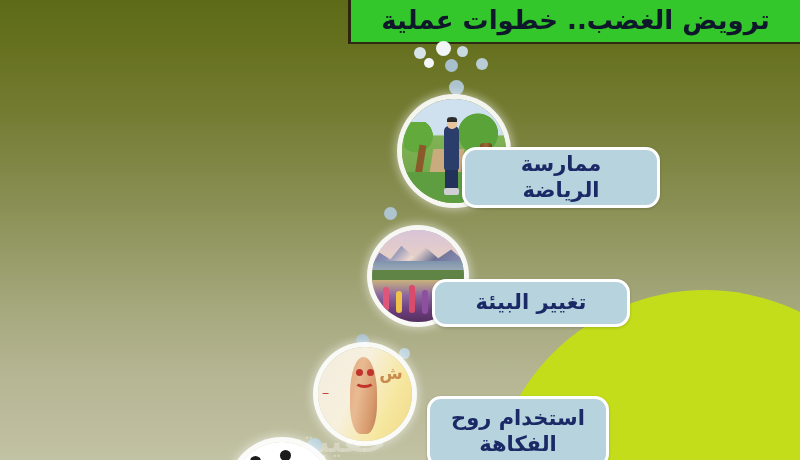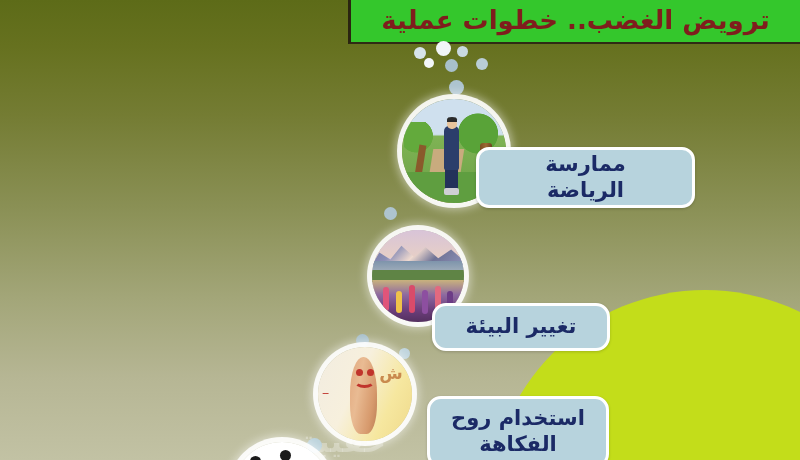--- a/index.html
+++ b/index.html
@@ -31,21 +31,21 @@
 
   
   #title-banner {
     position:absolute; left:348px; top:0; width:452px; height:44px;
     background:#34c72c; border-left:3px solid #2a2410;
     border-bottom:2px solid #2f2a14;
     display:flex; align-items:center; justify-content:center;
     overflow:hidden;
   }
   #title-text {
-    direction:rtl; color:#7f1d1d; font-weight:bold; font-size:26px;
+    direction:rtl; color:#0f172a; font-weight:bold; font-size:26px;
     white-space:nowrap; line-height:1; padding-bottom:3px;
   }
 
   
   .bubble { position:absolute; border-radius:50%; }
 
   
   .thought-circle {
     position:absolute; border-radius:50%;
     box-shadow:0 0 0 5px rgba(255,255,255,0.88),
@@ -168,41 +168,41 @@
       <div class="grass"></div>
       <div class="trunk-r"></div>
       <div class="flower"></div>
       <div class="legs"></div>
       <div class="body"></div>
       <div class="head"></div>
       <div class="hair"></div>
       <div class="shoes"></div>
     </div>
   </div>
-  <div class="label-box" style="left:476px; top:147px; width:219px; height:61px;border-radius:13px;">
+  <div class="label-box" style="left:462px; top:147px; width:198px; height:61px;">
     <div class="label-text">ممارسة
 الرياضة</div>
   </div>
 
   <div class="thought-circle" style="left:372px; top:230px; width:92px; height:92px;">
     <div class="photo p2">
       <div class="sky"></div>
       <div class="mtn"></div>
       <div class="lake"></div>
       <div class="greens"></div>
       <div class="field"></div>
       <div class="spike" style="left:12%;top:62%;height:26%;background:#e0557a;"></div>
       <div class="spike" style="left:26%;top:66%;height:24%;background:#f0c24a;"></div>
       <div class="spike" style="left:40%;top:60%;height:30%;background:#d94b6a;"></div>
       <div class="spike" style="left:54%;top:65%;height:26%;background:#8d4fa0;"></div>
       <div class="spike" style="left:68%;top:61%;height:29%;background:#e2697f;"></div>
       <div class="spike" style="left:82%;top:66%;height:25%;background:#6c3c86;"></div>
     </div>
   </div>
-  <div class="label-box" style="left:432px; top:279px; width:178px; height:48px;margin-top:24px;">
+  <div class="label-box" style="left:432px; top:279px; width:198px; height:48px;">
     <div class="label-text">تغيير البيئة</div>
   </div>
 
   <div class="thought-circle" style="left:318px; top:347px; width:94px; height:94px;">
     <div class="photo p3">
       <div class="finger"></div>
       <div class="eye l"></div>
       <div class="eye r"></div>
       <div class="mouth"></div>
       <div class="scribble-a">ش</div>

